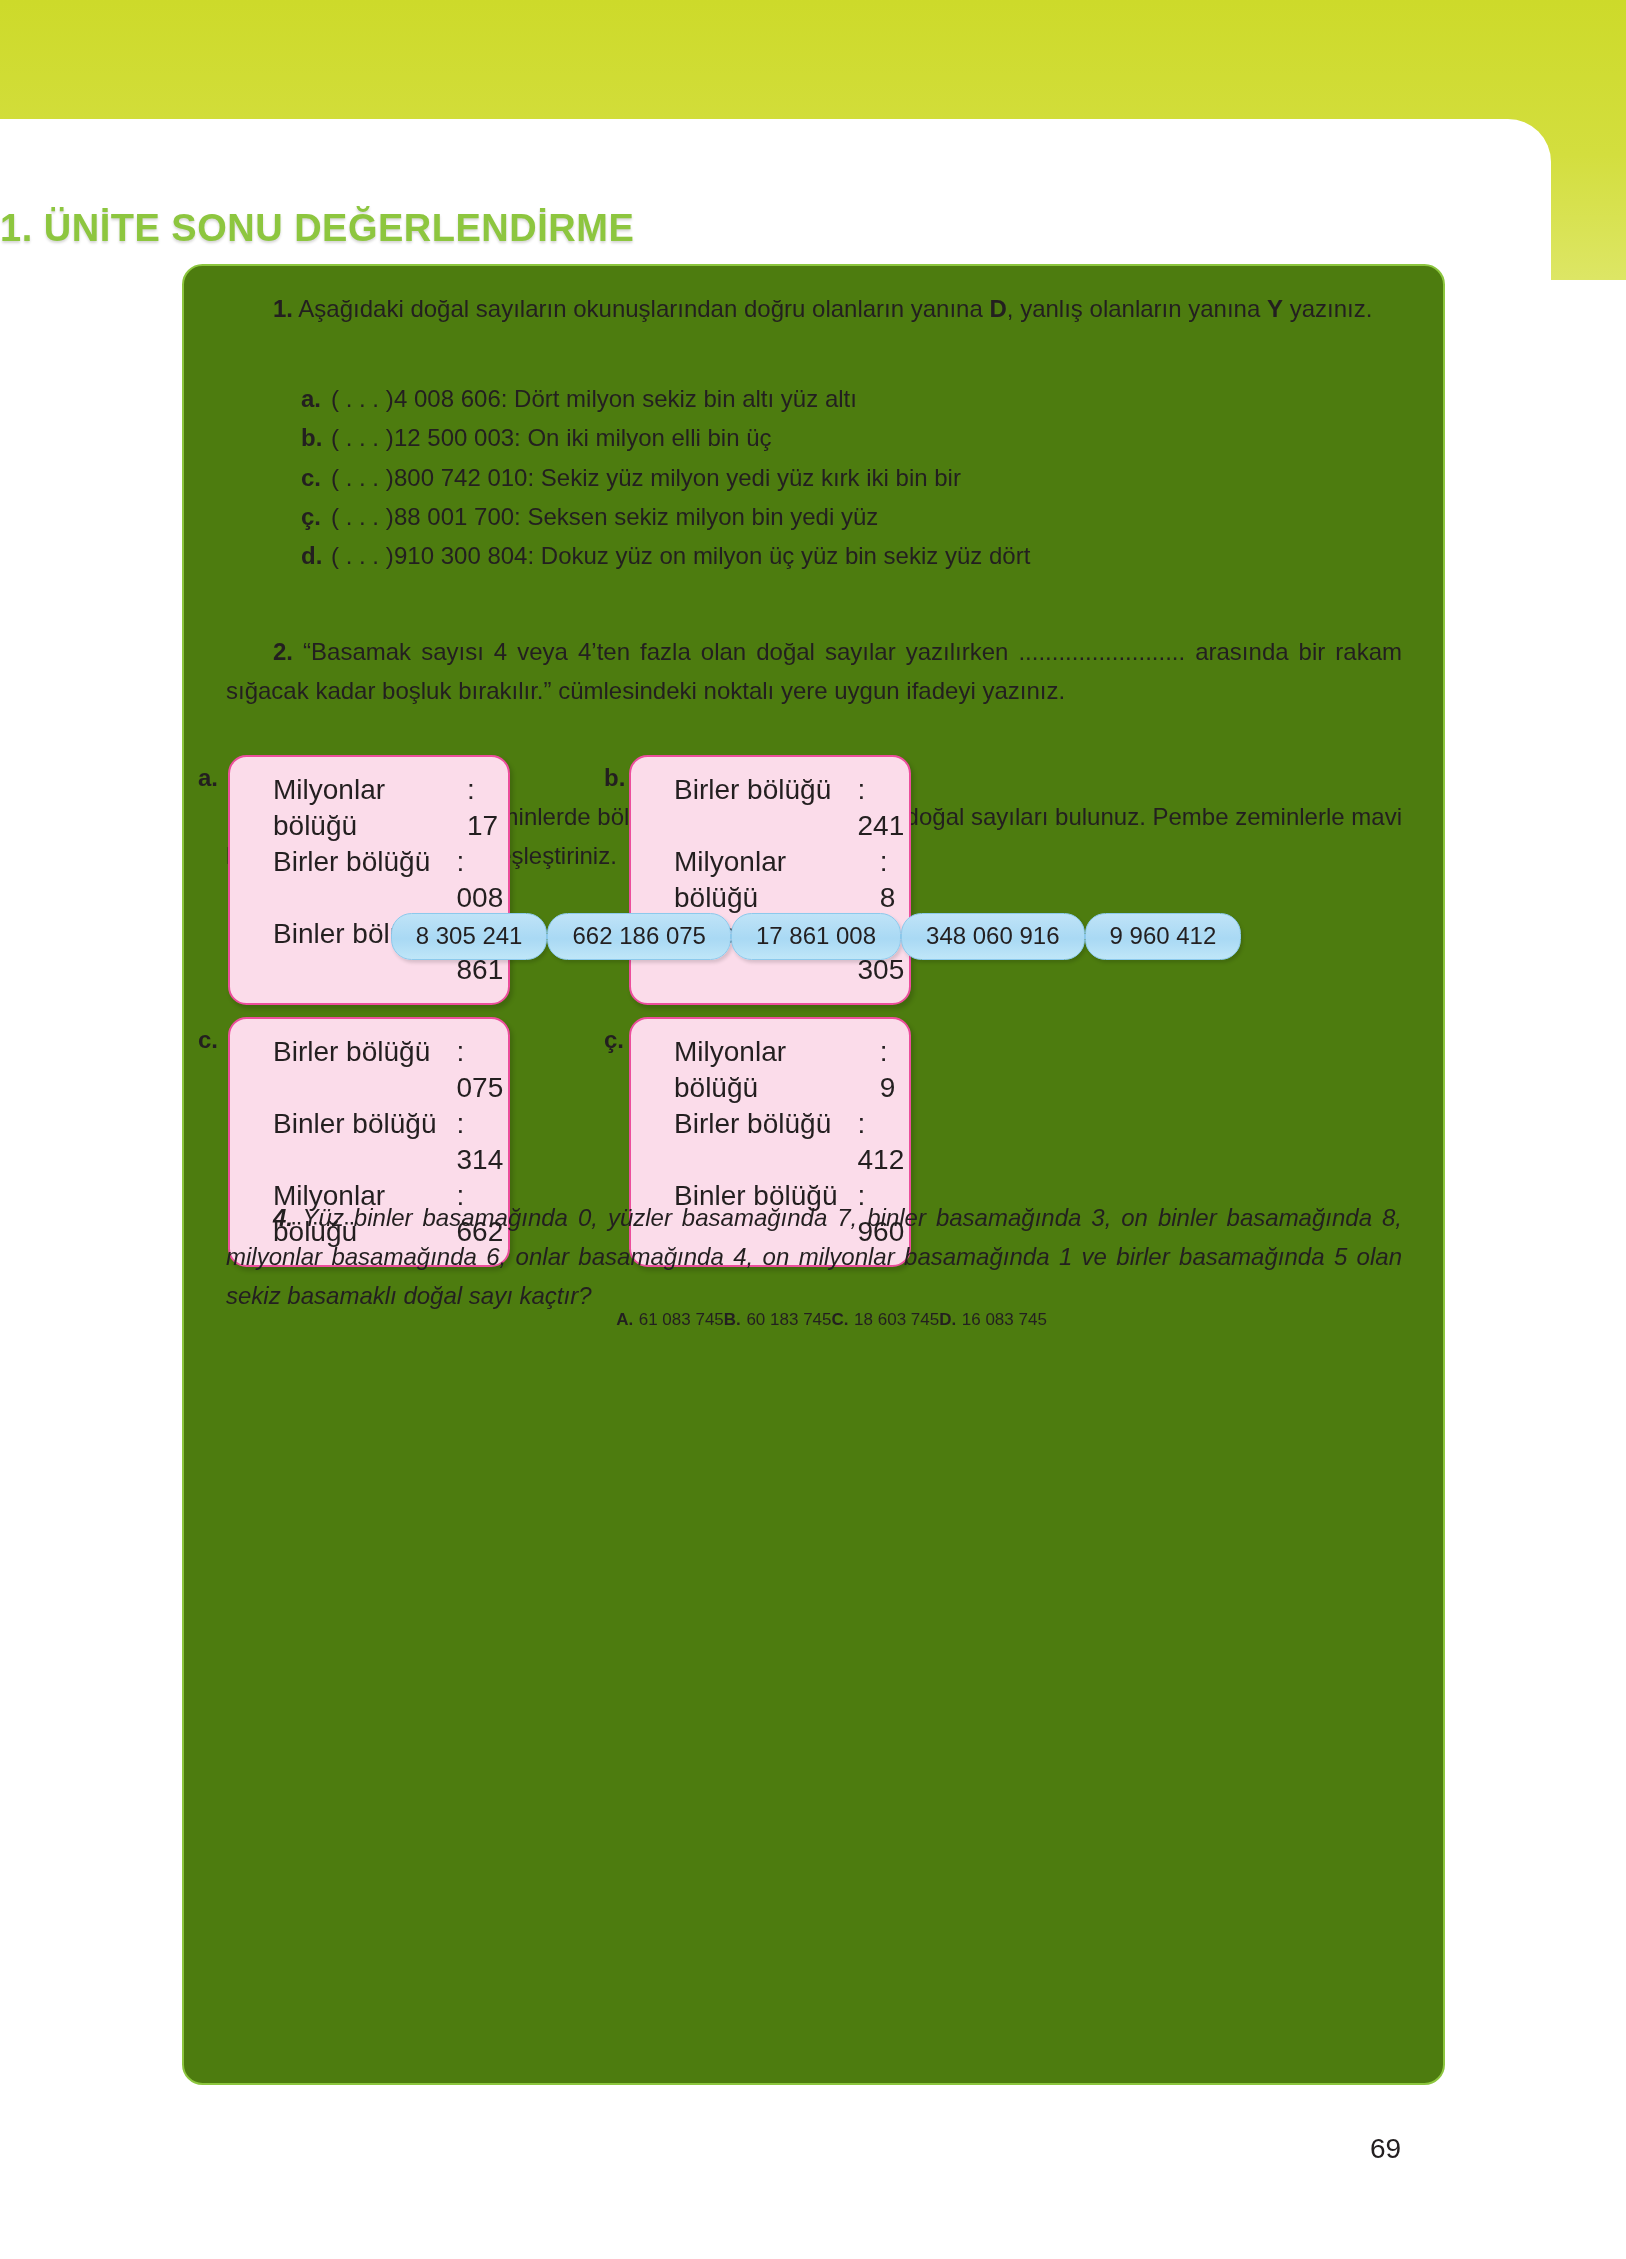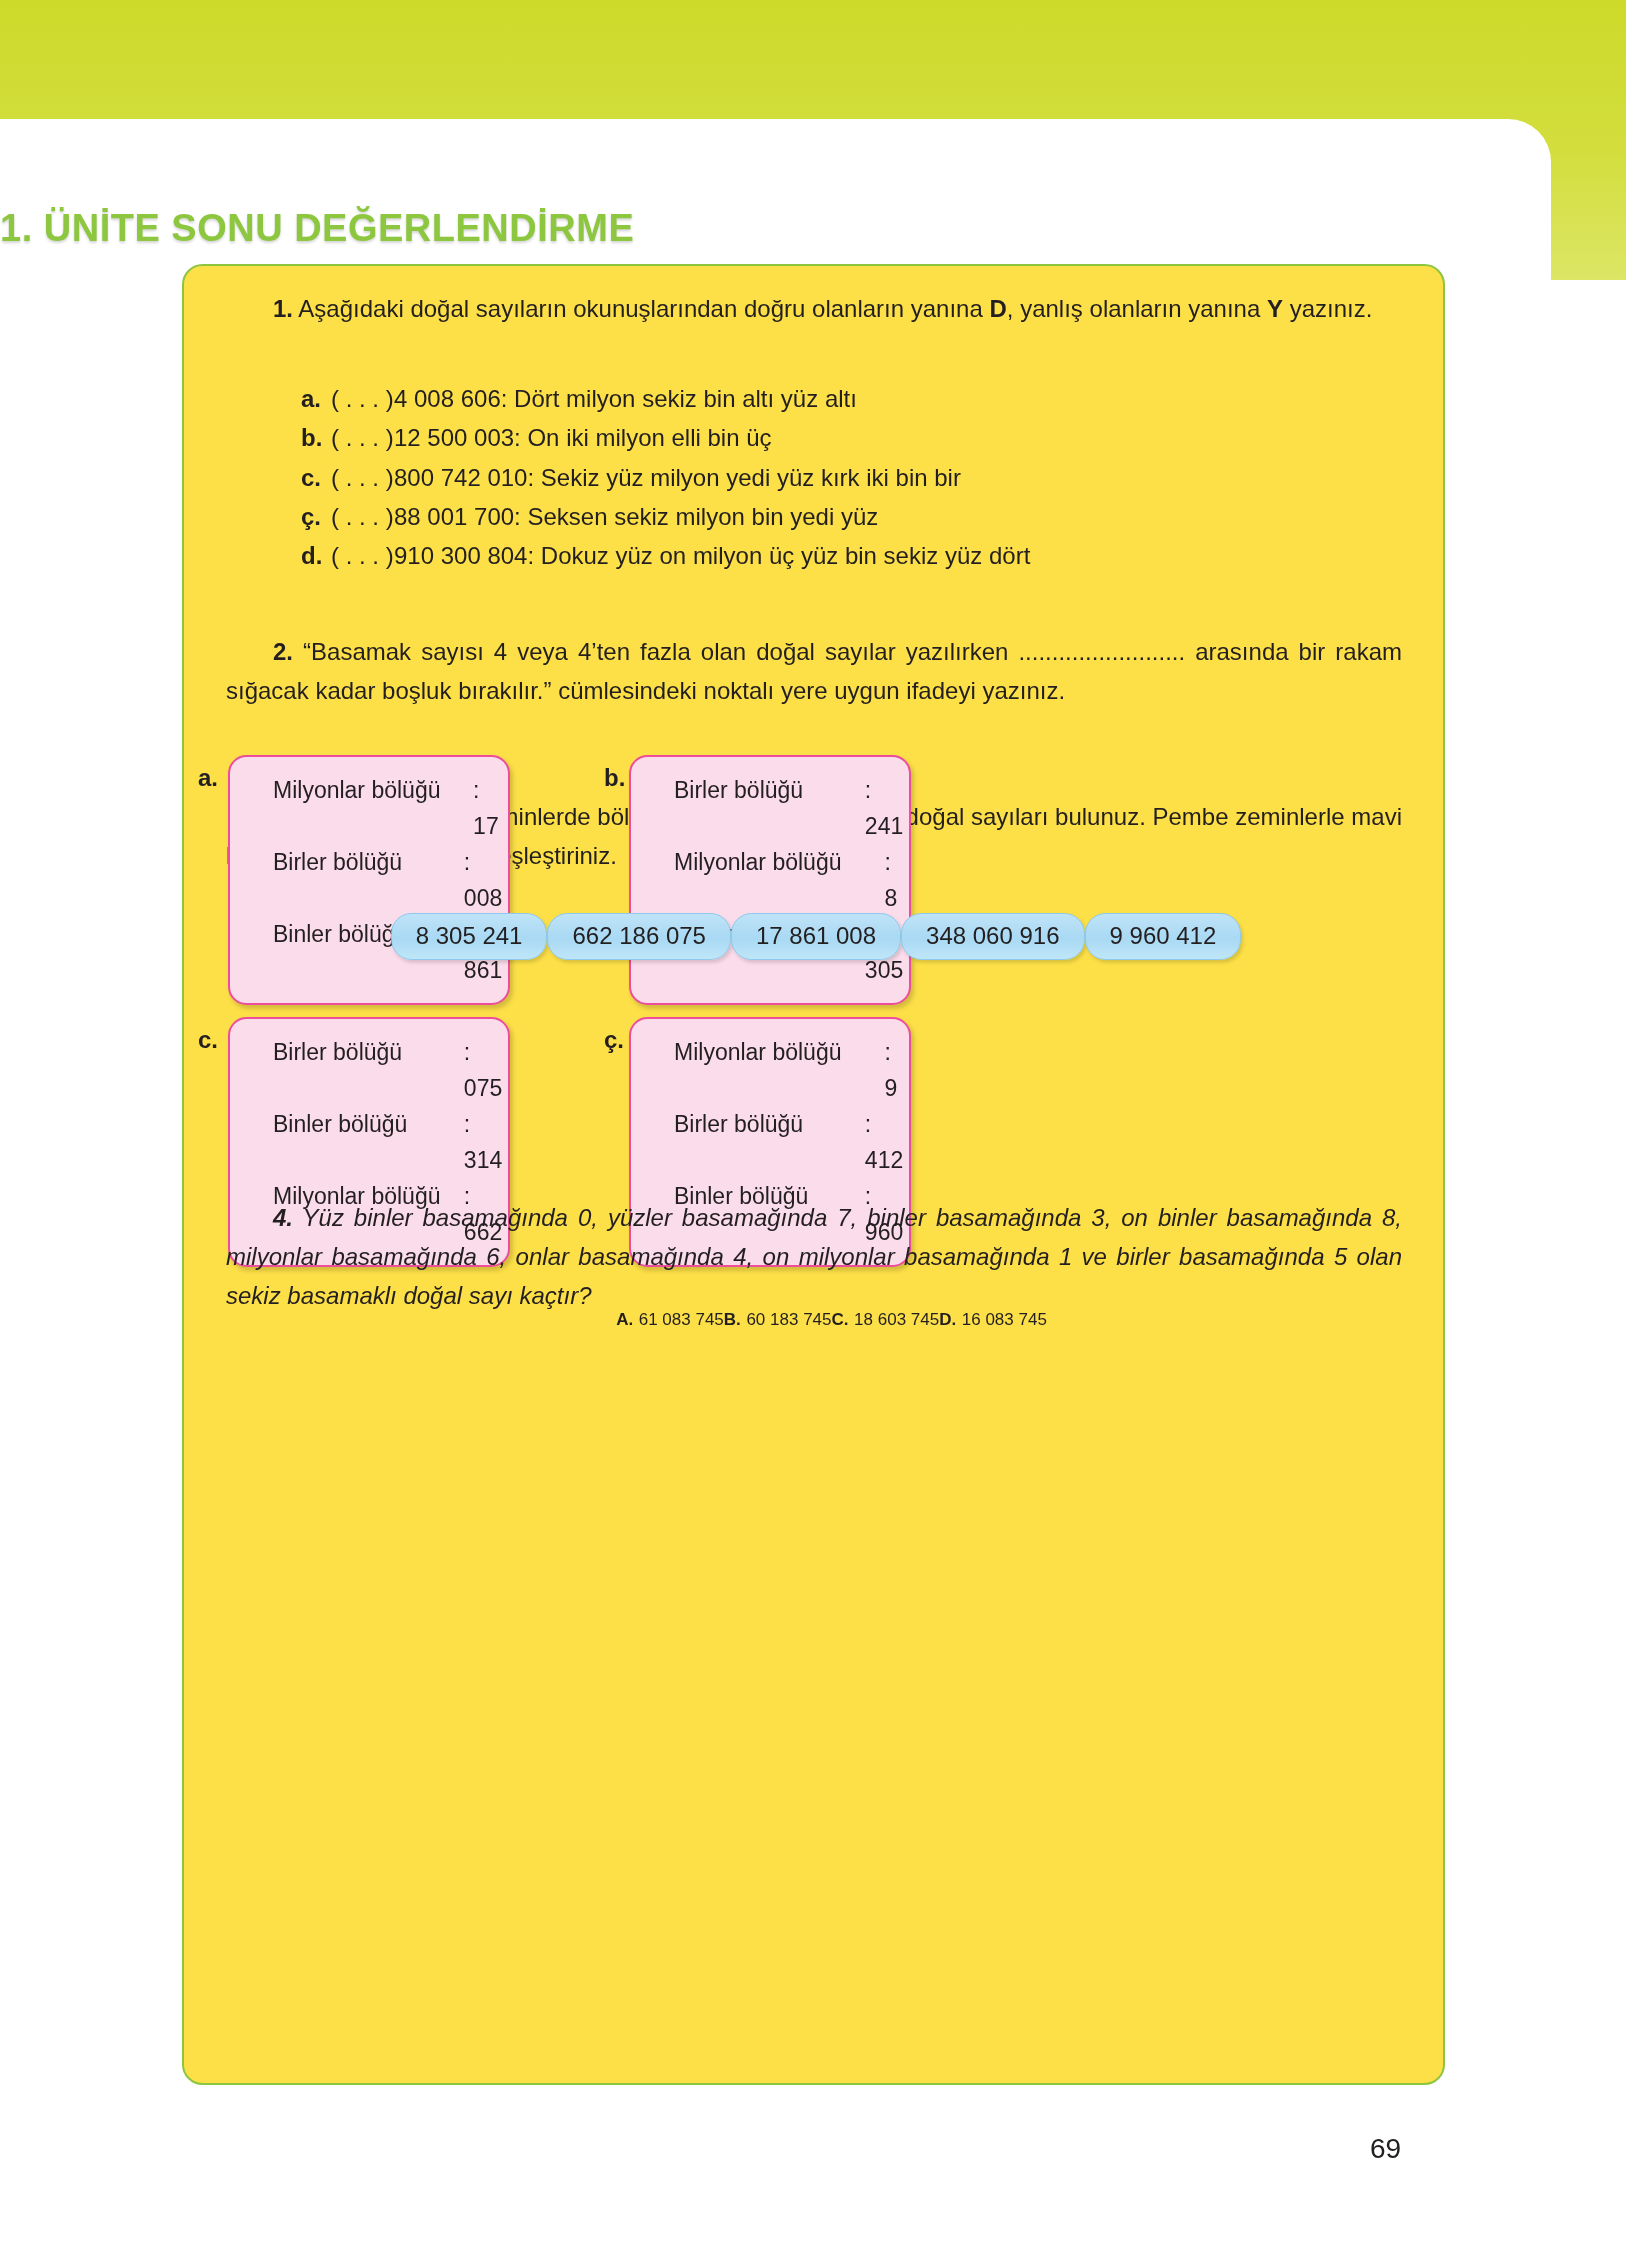--- a/index.html
+++ b/index.html
@@ -47,21 +47,21 @@
     z-index: 3;
     text-shadow: 0 1.9px 2.8px rgba(0,0,0,0.17);
   }
 
   
   #content-box {
     position: absolute;
     left: 182px; top: 264px;
     width: 1263px;
     height: 1821px;
-    background: #fde047;
+    background: #4d7c0f;
     border: 2.8px solid #8cc63e;
     border-radius: 20.5px;
     z-index: 3;
     padding: 8px;
   }
 
   .q-text {
     position: absolute;
     color: #231f20;
     font-size: 24px;
@@ -106,21 +106,21 @@
   .pink-box {
     position: absolute;
     background: #fbdcea;
     border: 2.8px solid #ec4e9c;
     border-radius: 18.6px;
     box-shadow: 2.8px 3.7px 4.7px rgba(0,0,0,0.16);
     padding: 15px 0 15px 0;
   }
   .pink-row {
     display: flex;
-    font-size: 23px;
+    font-size: 28px;
     color: #231f20;
     line-height: 36px;
     padding-left: 43px;
     gap: 20px;
   }
   .pink-row .name { display: inline-block; width: 198px; }
   .pink-row .val  { display: inline-block; }
 
   #pa-lbl { left: 14px;  top: 498px; }
   #pb-lbl { left: 420px; top: 498px; }

